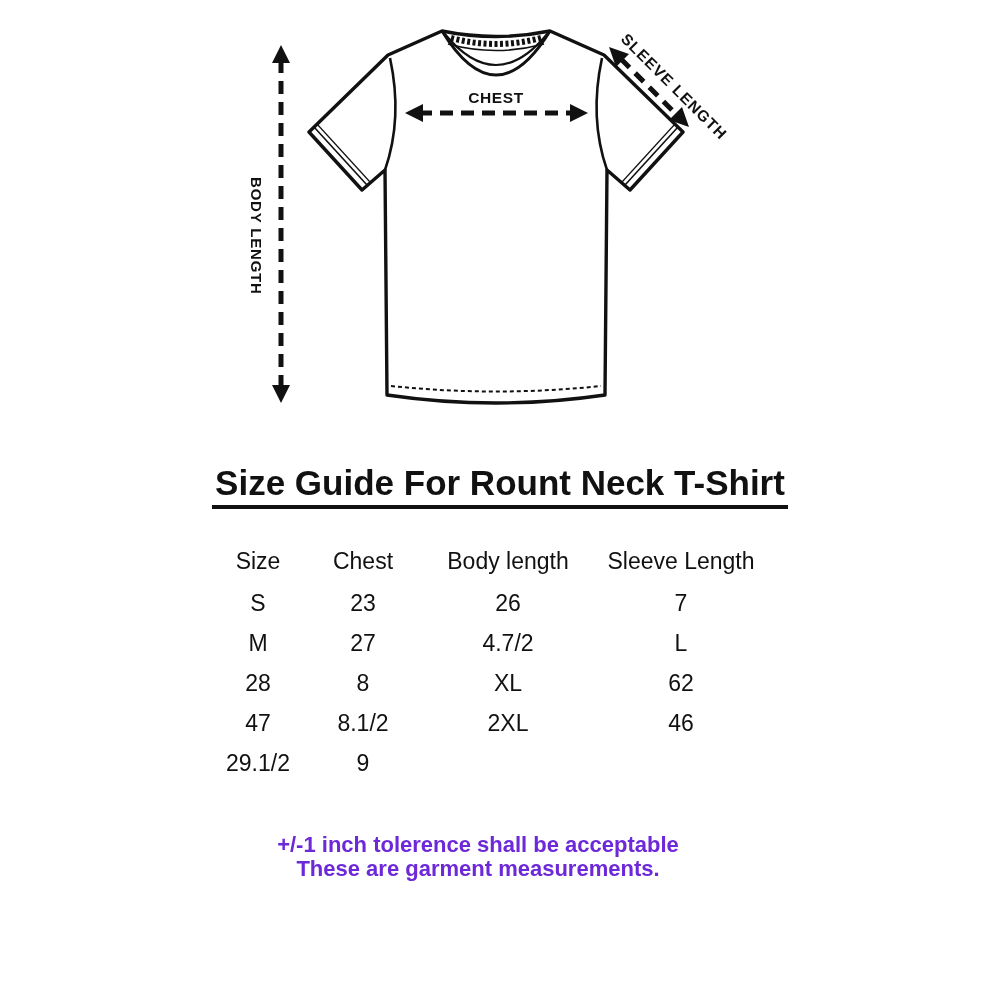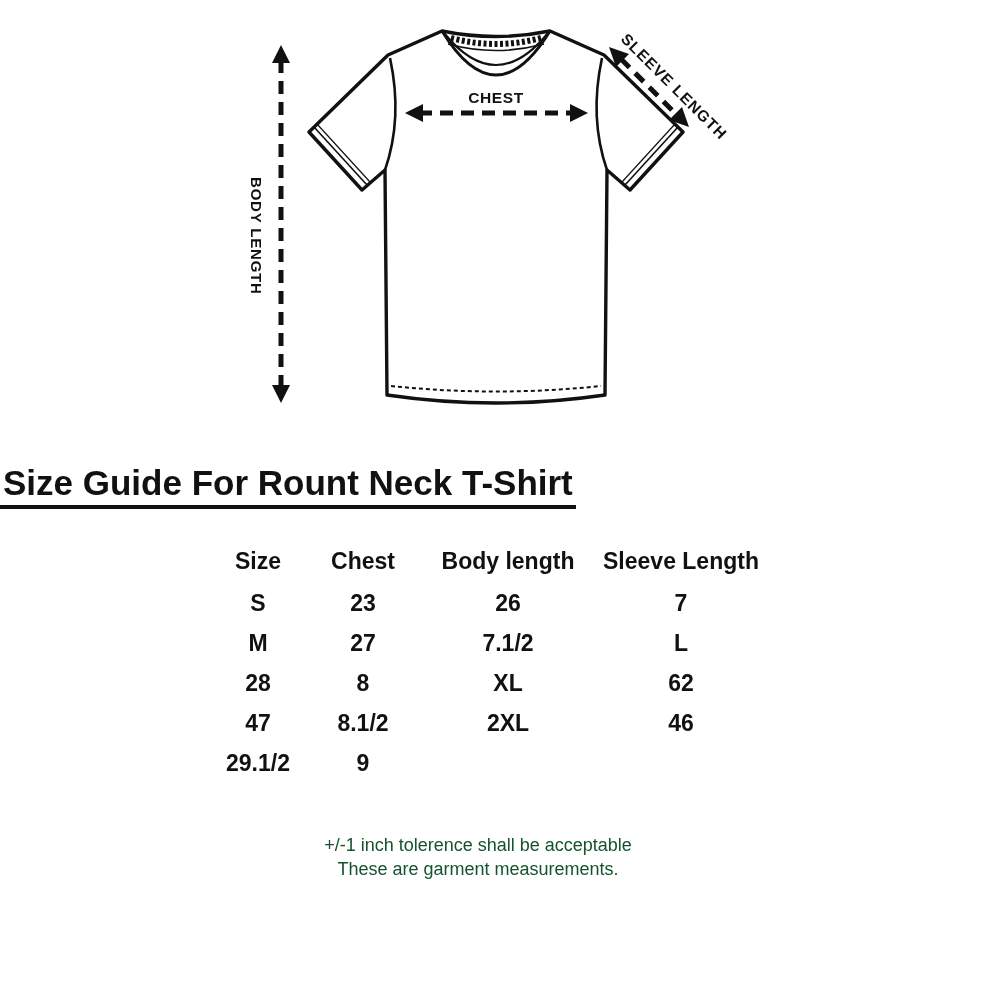--- a/index.html
+++ b/index.html
@@ -15,58 +15,58 @@
   }
   .diagram-wrap {
     position: absolute;
     left: 0; top: 0;
     width: 1000px; height: 445px;
   }
   .title-wrap {
     position: absolute;
     left: 0; top: 464px;
     width: 1000px;
-    text-align: left;
+    text-align: center;
   }
   .title-wrap h1 {
     display: inline-block;
     font-size: 35px;
     font-weight: bold;
     letter-spacing: 0px;
     color: #111111;
     border-bottom: 4px solid #111111;
     padding: 0 3px 2px 3px;
     line-height: 1.1;
   }
   .size-table {
     position: absolute;
     left: 210px; top: 543px;
     width: 556px;
     display: grid;
     grid-template-columns: 96px 114px 176px 170px;
-    font-weight: bold;
+    font-weight: normal;
     font-size: 23px;
   }
   .size-table .cell {
     text-align: center;
     display: flex;
     align-items: center;
     justify-content: center;
   }
   .size-table .head { height: 36px; margin-bottom: 4px; }
   .size-table .val  { height: 40px; }
   .notes {
     position: absolute;
     left: 0; top: 833px;
     width: 956px;
     text-align: center;
-    font-weight: normal;
-    font-size: 18px;
+    font-weight: bold;
+    font-size: 22px;
     line-height: 24px;
-    color: #14532d;
+    color: #6d28d9;
   }
   svg text {
     font-family: "Liberation Sans", "DejaVu Sans", sans-serif;
     fill: #111111;
     font-weight: bold;
   }
 </style>
 </head>
 <body>
 
@@ -126,21 +126,21 @@
     <div class="cell head">Body length</div>
     <div class="cell head">Sleeve Length</div>
 
     <div class="cell val">S</div>
     <div class="cell val">23</div>
     <div class="cell val">26</div>
     <div class="cell val">7</div>
 
     <div class="cell val">M</div>
     <div class="cell val">27</div>
-    <div class="cell val">7.1/2</div>
+    <div class="cell val">4.7/2</div>
 
     <div class="cell val">L</div>
     <div class="cell val">28</div>
     <div class="cell val">8</div>
 
     <div class="cell val">XL</div>
     <div class="cell val">62</div>
     <div class="cell val">47</div>
     <div class="cell val">8.1/2</div>
 

